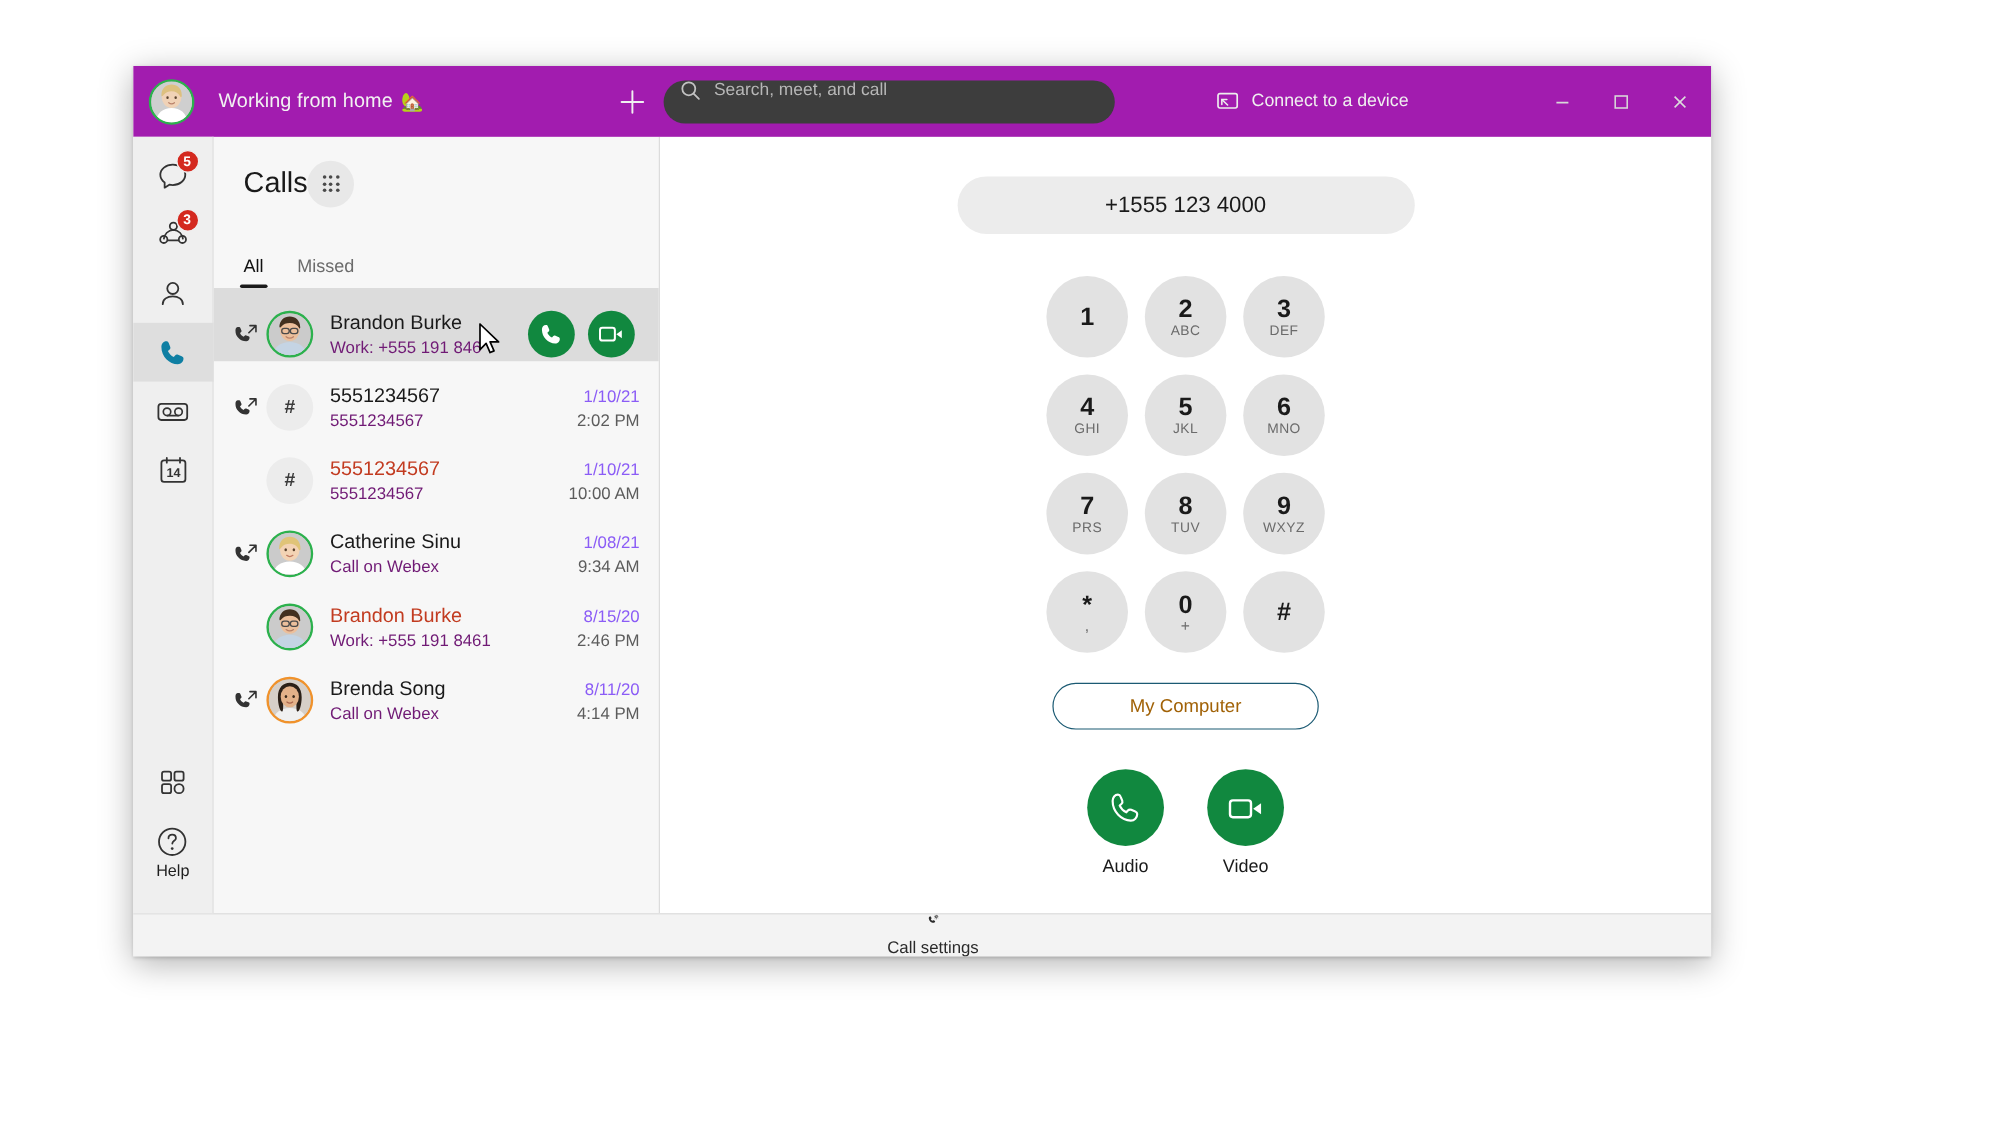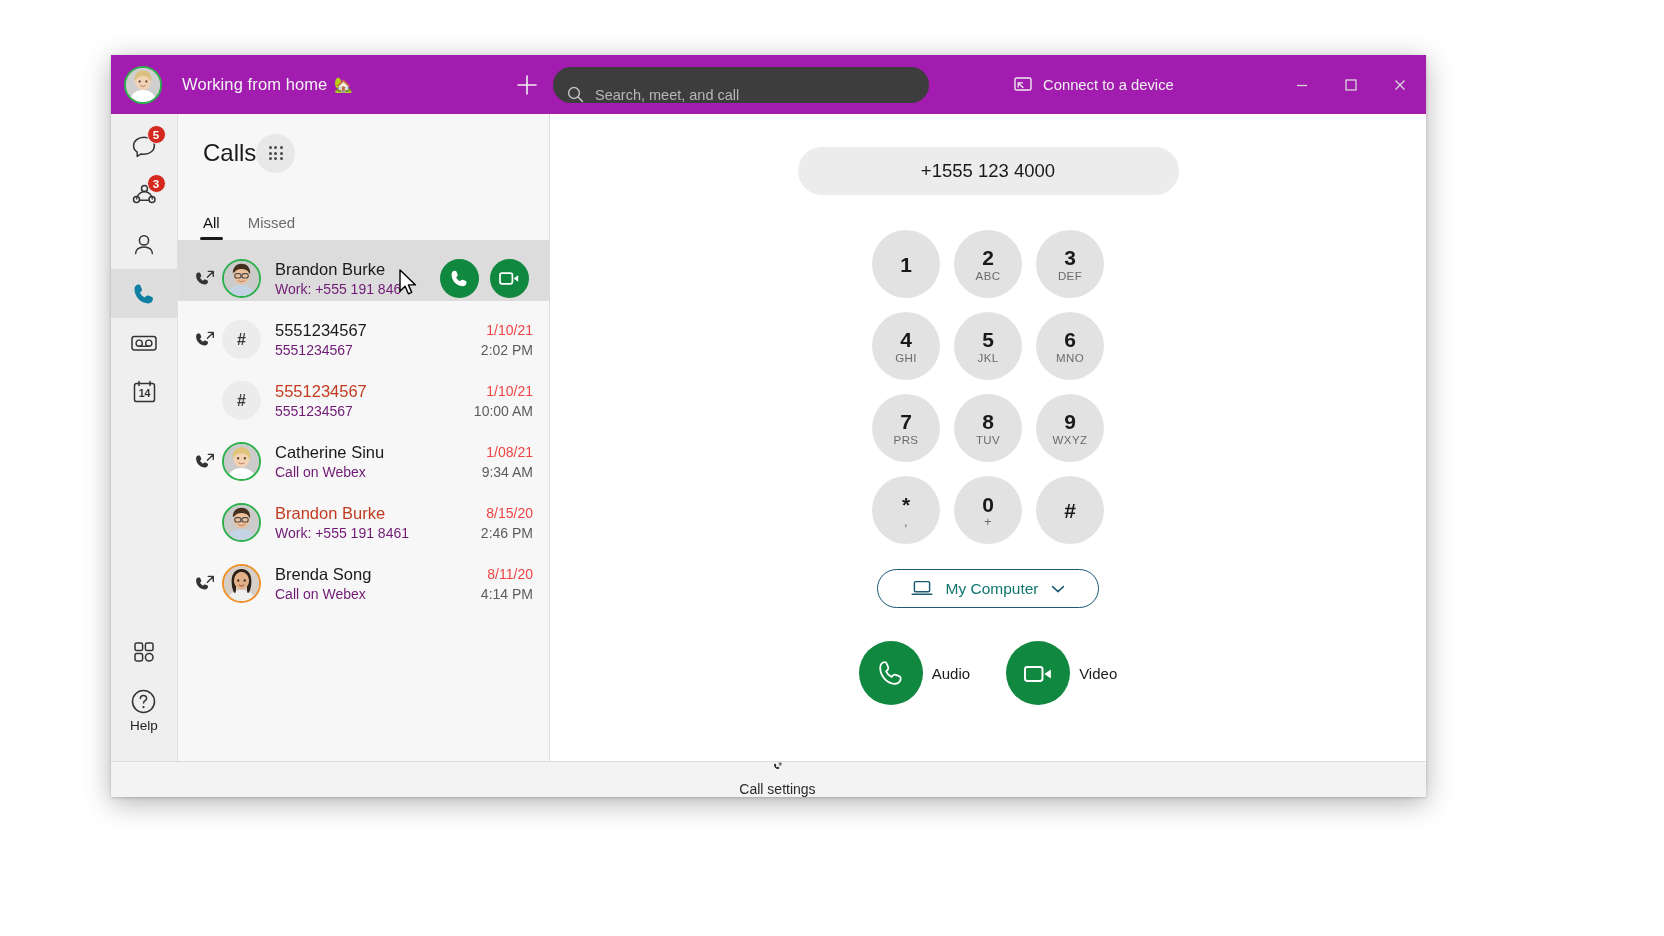--- a/index.html
+++ b/index.html
@@ -45,21 +45,21 @@
     transform: translateY(-50%);
     width: 34px; height: 34px;
     display: flex; align-items: center; justify-content: center;
     cursor: pointer;
   }
   #search-box {
     position: absolute; left: 442px; top: 50%;
     transform: translateY(-50%);
     width: 376px; height: 36px;
     background: #3d3d3d; border-radius: 18px;
-    display: flex; align-items: flex-end;
+    display: flex; align-items: flex-start;
     padding-left: 14px; gap: 11px;
     cursor: text;
   }
   #search-placeholder { color: #b7b7b7; font-size: 14.5px; }
   #connect-device {
     position: absolute; left: 903px; top: 50%;
     transform: translateY(-50%);
     display: flex; align-items: center; gap: 10px;
     font-size: 14.8px; color: #f0f0f0; cursor: pointer;
   }
@@ -161,21 +161,21 @@
   .row-avatar.numpad {
     background: #ececec; border: none;
     display: flex; align-items: center; justify-content: center;
     color: #3a3a3a; font-size: 16px; font-weight: bold;
   }
   .row-text { margin-left: 14px; flex: 1; min-width: 0; }
   .row-name { font-size: 16.5px; color: #1a1a1a; line-height: 21px; white-space: nowrap; overflow: hidden; }
   .row-name.missed { color: #c23b20; }
   .row-sub { font-size: 14px; color: #701a75; line-height: 19px; white-space: nowrap; overflow: hidden; }
   .row-meta { text-align: right; flex: none; }
-  .row-date { font-size: 14px; color: #ef4444; line-height: 21px; }
+  .row-date { font-size: 14px; color: #8b5cf6; line-height: 21px; }
   .row-time { font-size: 14px; color: #5c5c5c; line-height: 19px; }
   .row-actions { display: flex; gap: 11px; align-items: center; margin-right: 4px; }
   .round-green {
     width: 39px; height: 39px; border-radius: 50%;
     background: #11883f;
     display: flex; align-items: center; justify-content: center;
     cursor: pointer; flex: none;
   }
 
   
@@ -207,28 +207,29 @@
     cursor: pointer; user-select: none;
   }
   .key-digit { font-size: 21px; font-weight: bold; color: #1a1a1a; line-height: 23px; }
   .key-letters { font-size: 11.5px; color: #6b6b6b; letter-spacing: 0.4px; line-height: 14px; }
   .key-letters.tiny { font-size: 13px; line-height: 11px; }
   #device-select {
     margin-top: 18px;
     width: 222px; height: 39px;
     border: 1.6px solid #1b5a73; border-radius: 20px;
     display: flex; align-items: center; justify-content: center; gap: 12px;
-    color: #0f766e; font-size: 15.5px; cursor: pointer;
+    color: #a16207; font-size: 15.5px; cursor: pointer;
     background: #fff;
+    flex-direction: column;
   }
   #call-actions {
     margin-top: 33px;
     display: flex; gap: 36px;
   }
-  .call-action { display: flex; flex-direction: row; align-items: center; gap: 9px; }
+  .call-action { display: flex; flex-direction: column; align-items: center; gap: 9px; }
   .big-green {
     width: 64px; height: 64px; border-radius: 50%;
     background: #11883f;
     display: flex; align-items: center; justify-content: center;
     cursor: pointer;
   }
   .call-action-label { font-size: 15px; color: #1a1a1a; }
 
   
   #status-bar {

